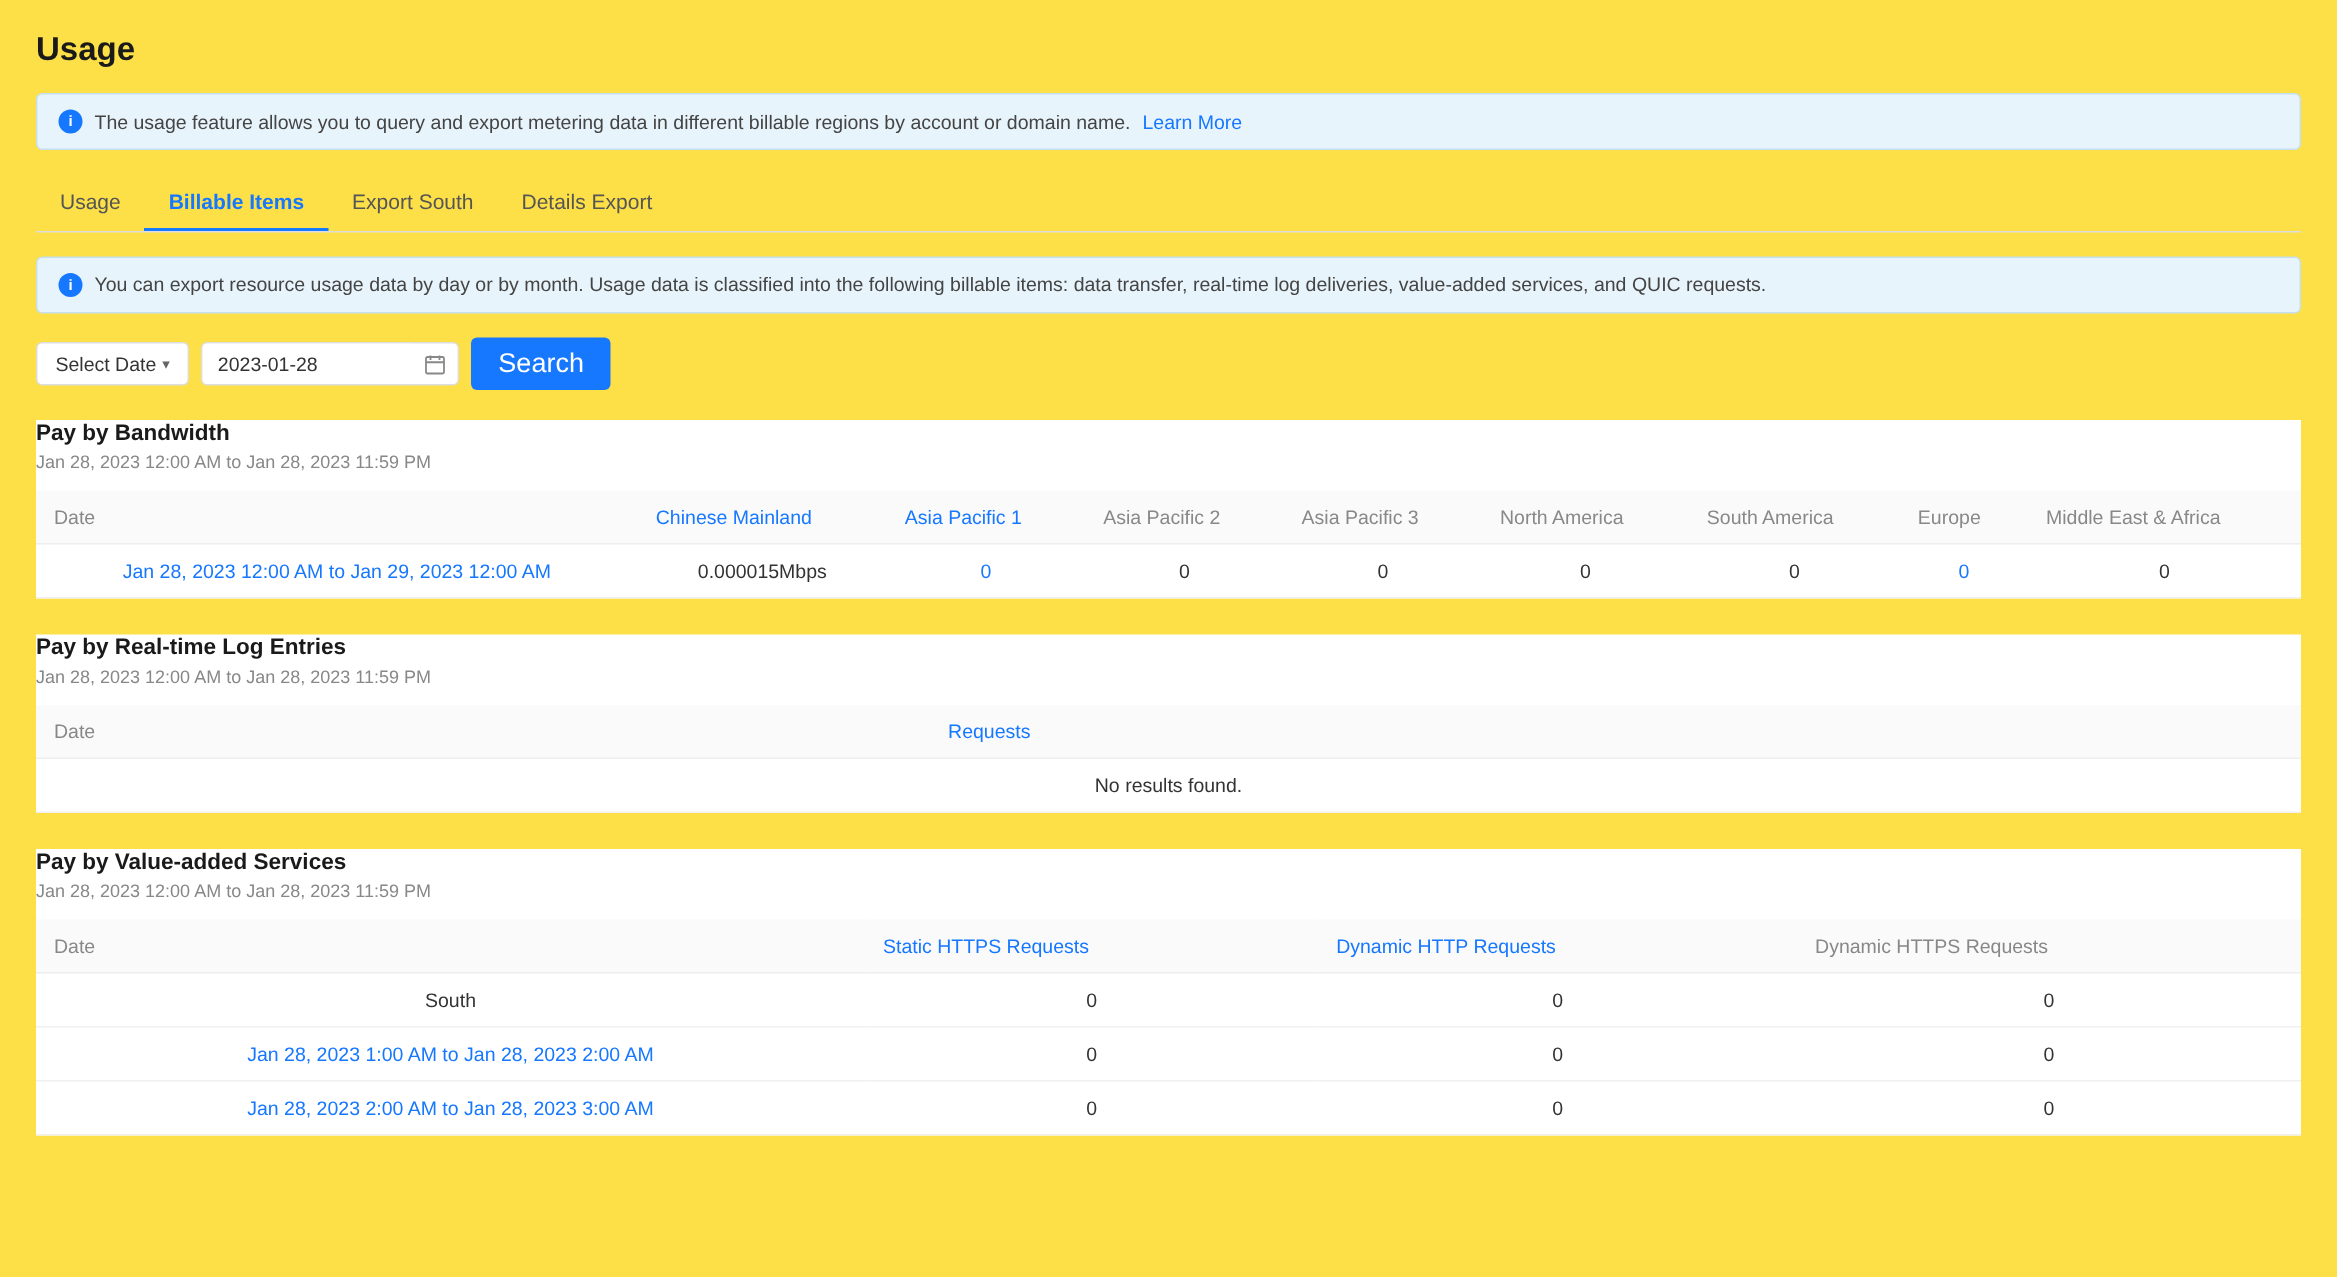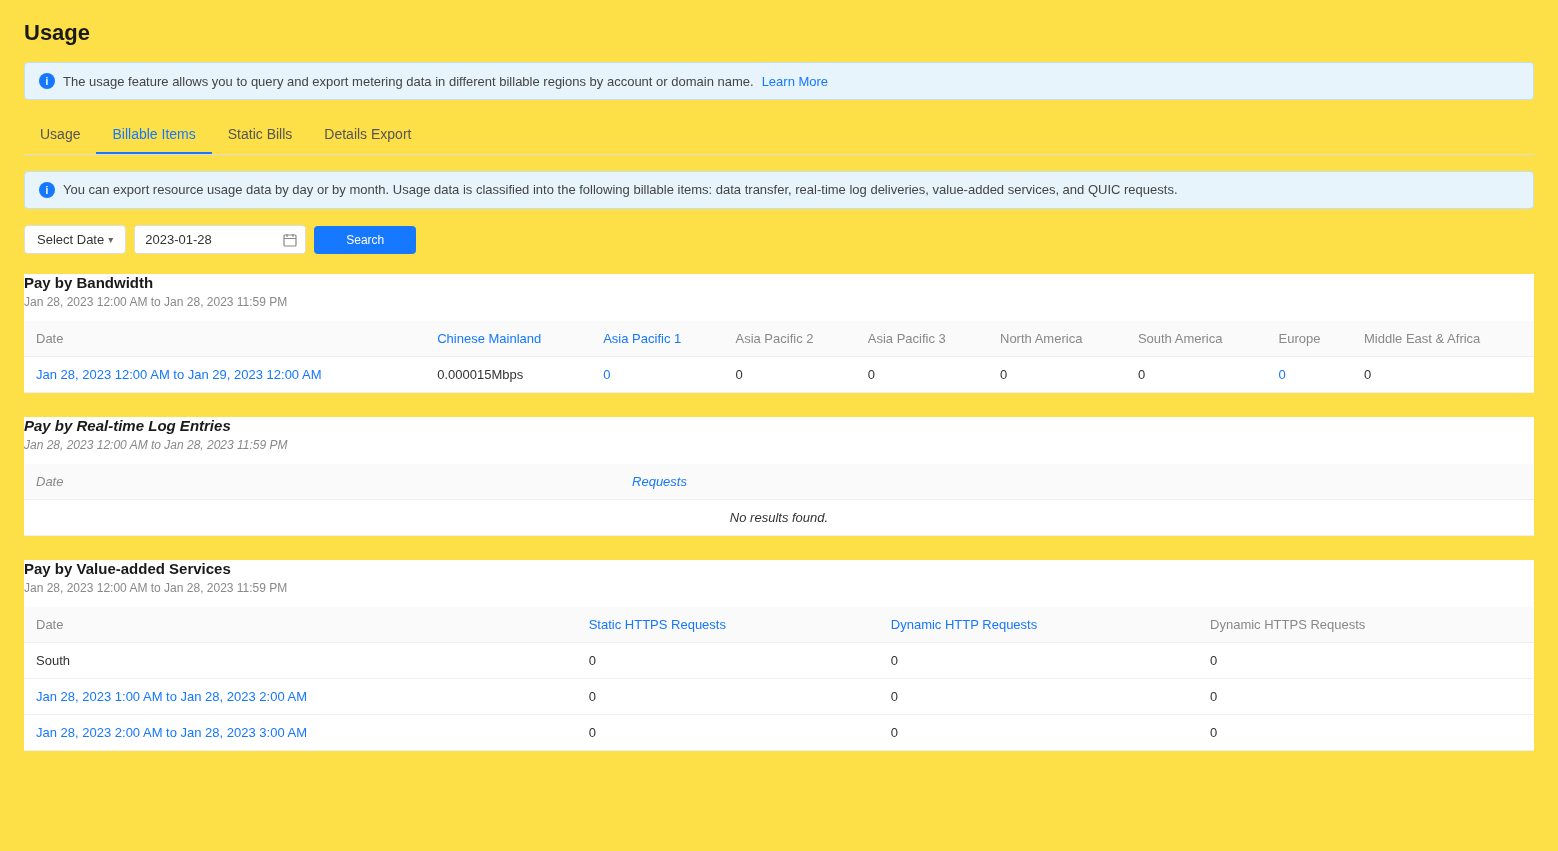--- a/index.html
+++ b/index.html
@@ -58,21 +58,21 @@
       padding: 10px 16px;
       cursor: pointer;
       color: #555;
       border-bottom: 2px solid transparent;
       font-size: 14px;
       user-select: none;
     }
     .tab.active {
       color: #1677ff;
       border-bottom: 2px solid #1677ff;
-      font-weight: 400;
+      font-weight: 700;
     }
     .info-banner2 {
       background: #e8f4fb;
       border: 1px solid #c5dff0;
       border-radius: 4px;
       padding: 10px 14px;
       display: flex;
       align-items: flex-start;
       gap: 8px;
       margin-bottom: 16px;
@@ -125,23 +125,23 @@
       cursor: pointer;
       color: #666;
       display: flex;
       align-items: center;
     }
     .search-btn {
       background: #1677ff;
       color: #fff;
       border: none;
       border-radius: 4px;
-      padding: 7px 32px;
+      padding: 7px 18px;
       cursor: pointer;
-      font-size: 12px;
+      font-size: 18px;
     }
     .section {
       background: #fff;
       margin-bottom: 4px;
     }
     .section-title {
       font-size: 15px;
       font-weight: 600;
       color: #1a1a1a;
       margin-bottom: 4px;
@@ -168,20 +168,21 @@
       white-space: nowrap;
     }
     .data-table th.link-col {
       color: #1677ff;
     }
     .data-table td {
       padding: 10px 12px;
       border-bottom: 1px solid #f0f0f0;
       color: #333;
       white-space: nowrap;
+      text-align: center;
     }
     .data-table td.link-val {
       color: #1677ff;
     }
     .data-table td.date-col {
       color: #1677ff;
     }
     .no-results {
       text-align: center;
       padding: 20px;
@@ -198,21 +199,21 @@
 
   <div class="info-banner">
     <span class="info-icon">i</span>
     <span>The usage feature allows you to query and export metering data in different billable regions by account or domain name.</span>
     <a href="#">Learn More</a>
   </div>
 
   <div class="tabs">
     <div class="tab">Usage</div>
     <div class="tab active">Billable Items</div>
-    <div class="tab">Static Bills</div>
+    <div class="tab">Export South</div>
     <div class="tab">Details Export</div>
   </div>
 
   <div class="info-banner2">
     <span class="info-icon">i</span>
     <span>You can export resource usage data by day or by month. Usage data is classified into the following billable items: data transfer, real-time log deliveries, value-added services, and QUIC requests.</span>
   </div>
 
   <div class="controls-row">
     <button class="select-date-btn">
@@ -259,21 +260,21 @@
           <td>0</td>
           <td>0</td>
           <td>0</td>
           <td class="link-val">0</td>
           <td>0</td>
         </tr>
       </tbody>
     </table>
   </div>
 
-  <div class="section" style="margin-top:24px;font-style:italic;">
+  <div class="section" style="margin-top:24px;">
     <div class="section-title">Pay by Real-time Log Entries</div>
     <div class="section-subtitle">Jan 28, 2023 12:00 AM to Jan 28, 2023 11:59 PM</div>
     <table class="data-table">
       <thead>
         <tr>
           <th>Date</th>
           <th class="link-col">Requests</th>
         </tr>
       </thead>
       <tbody>

